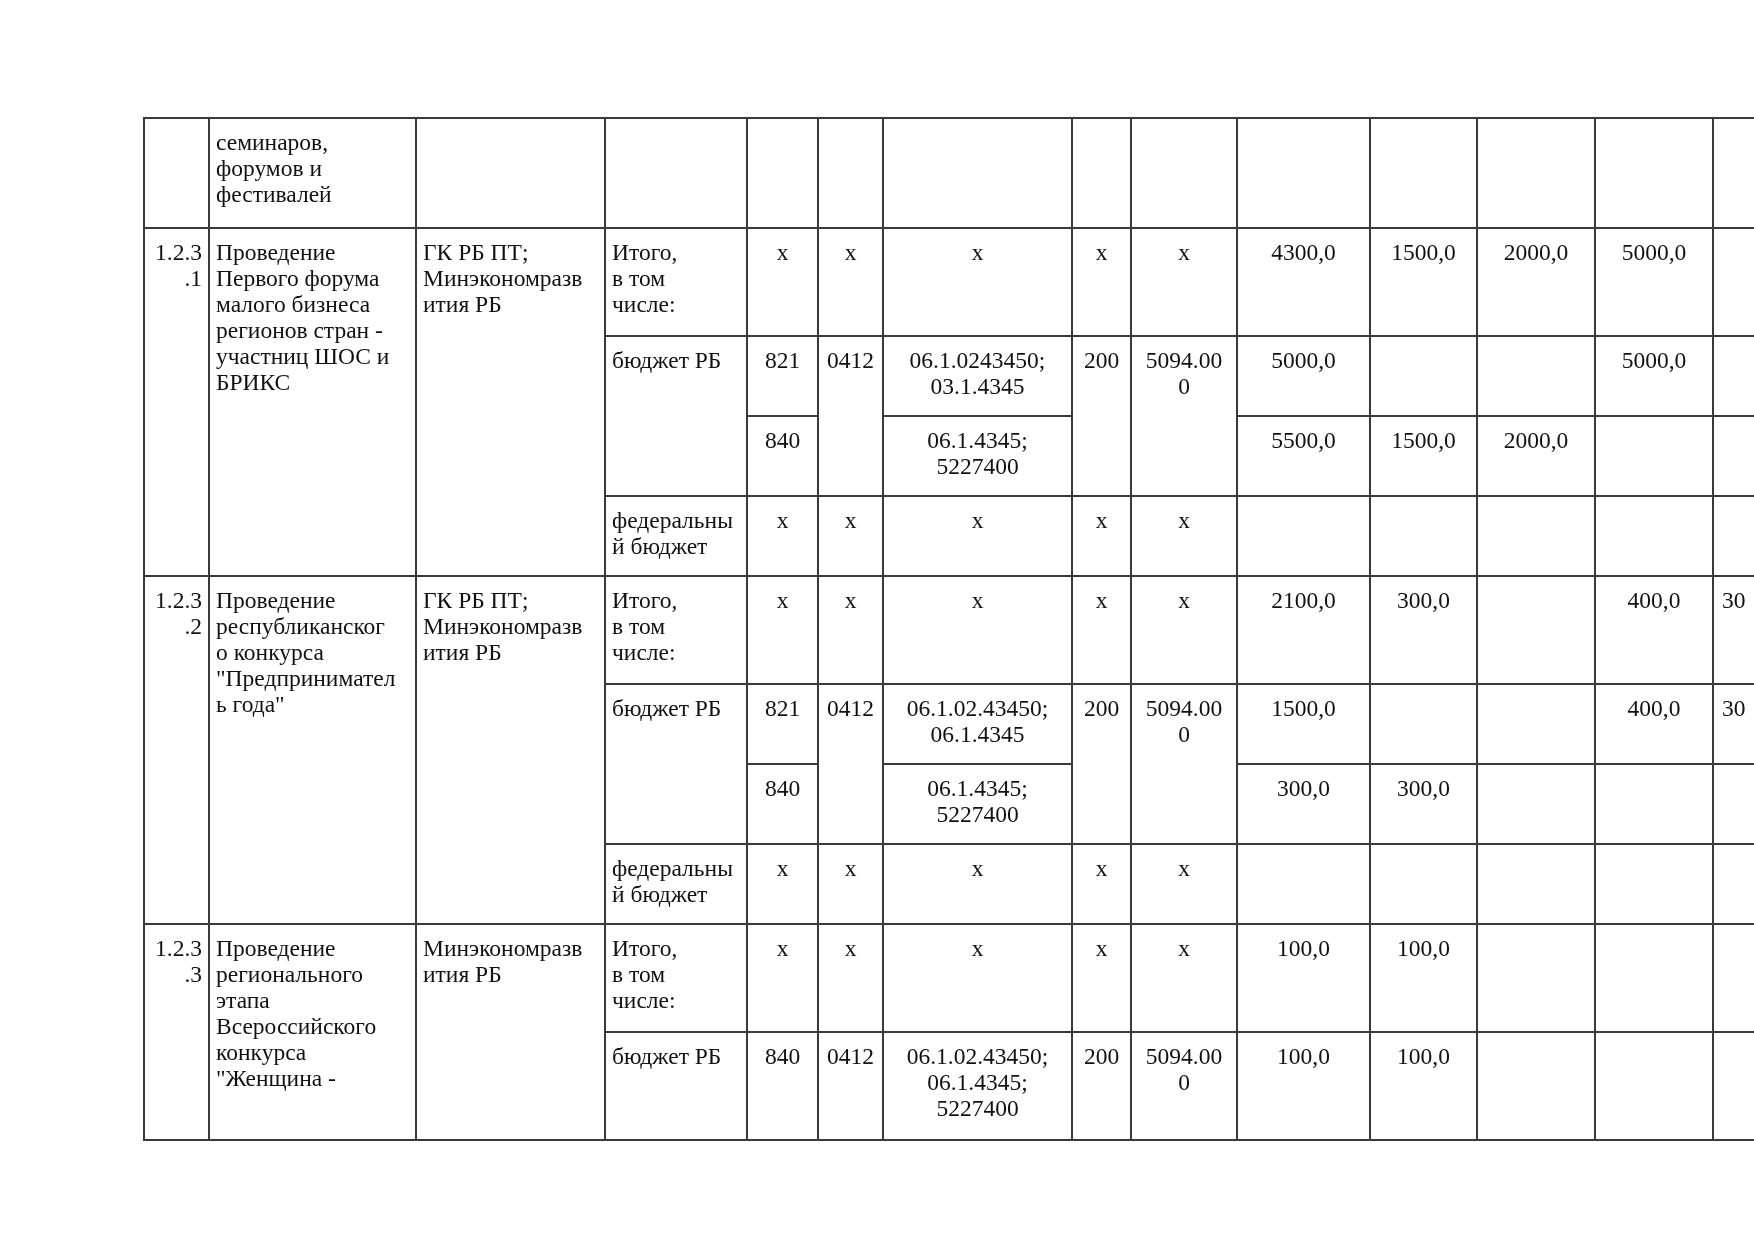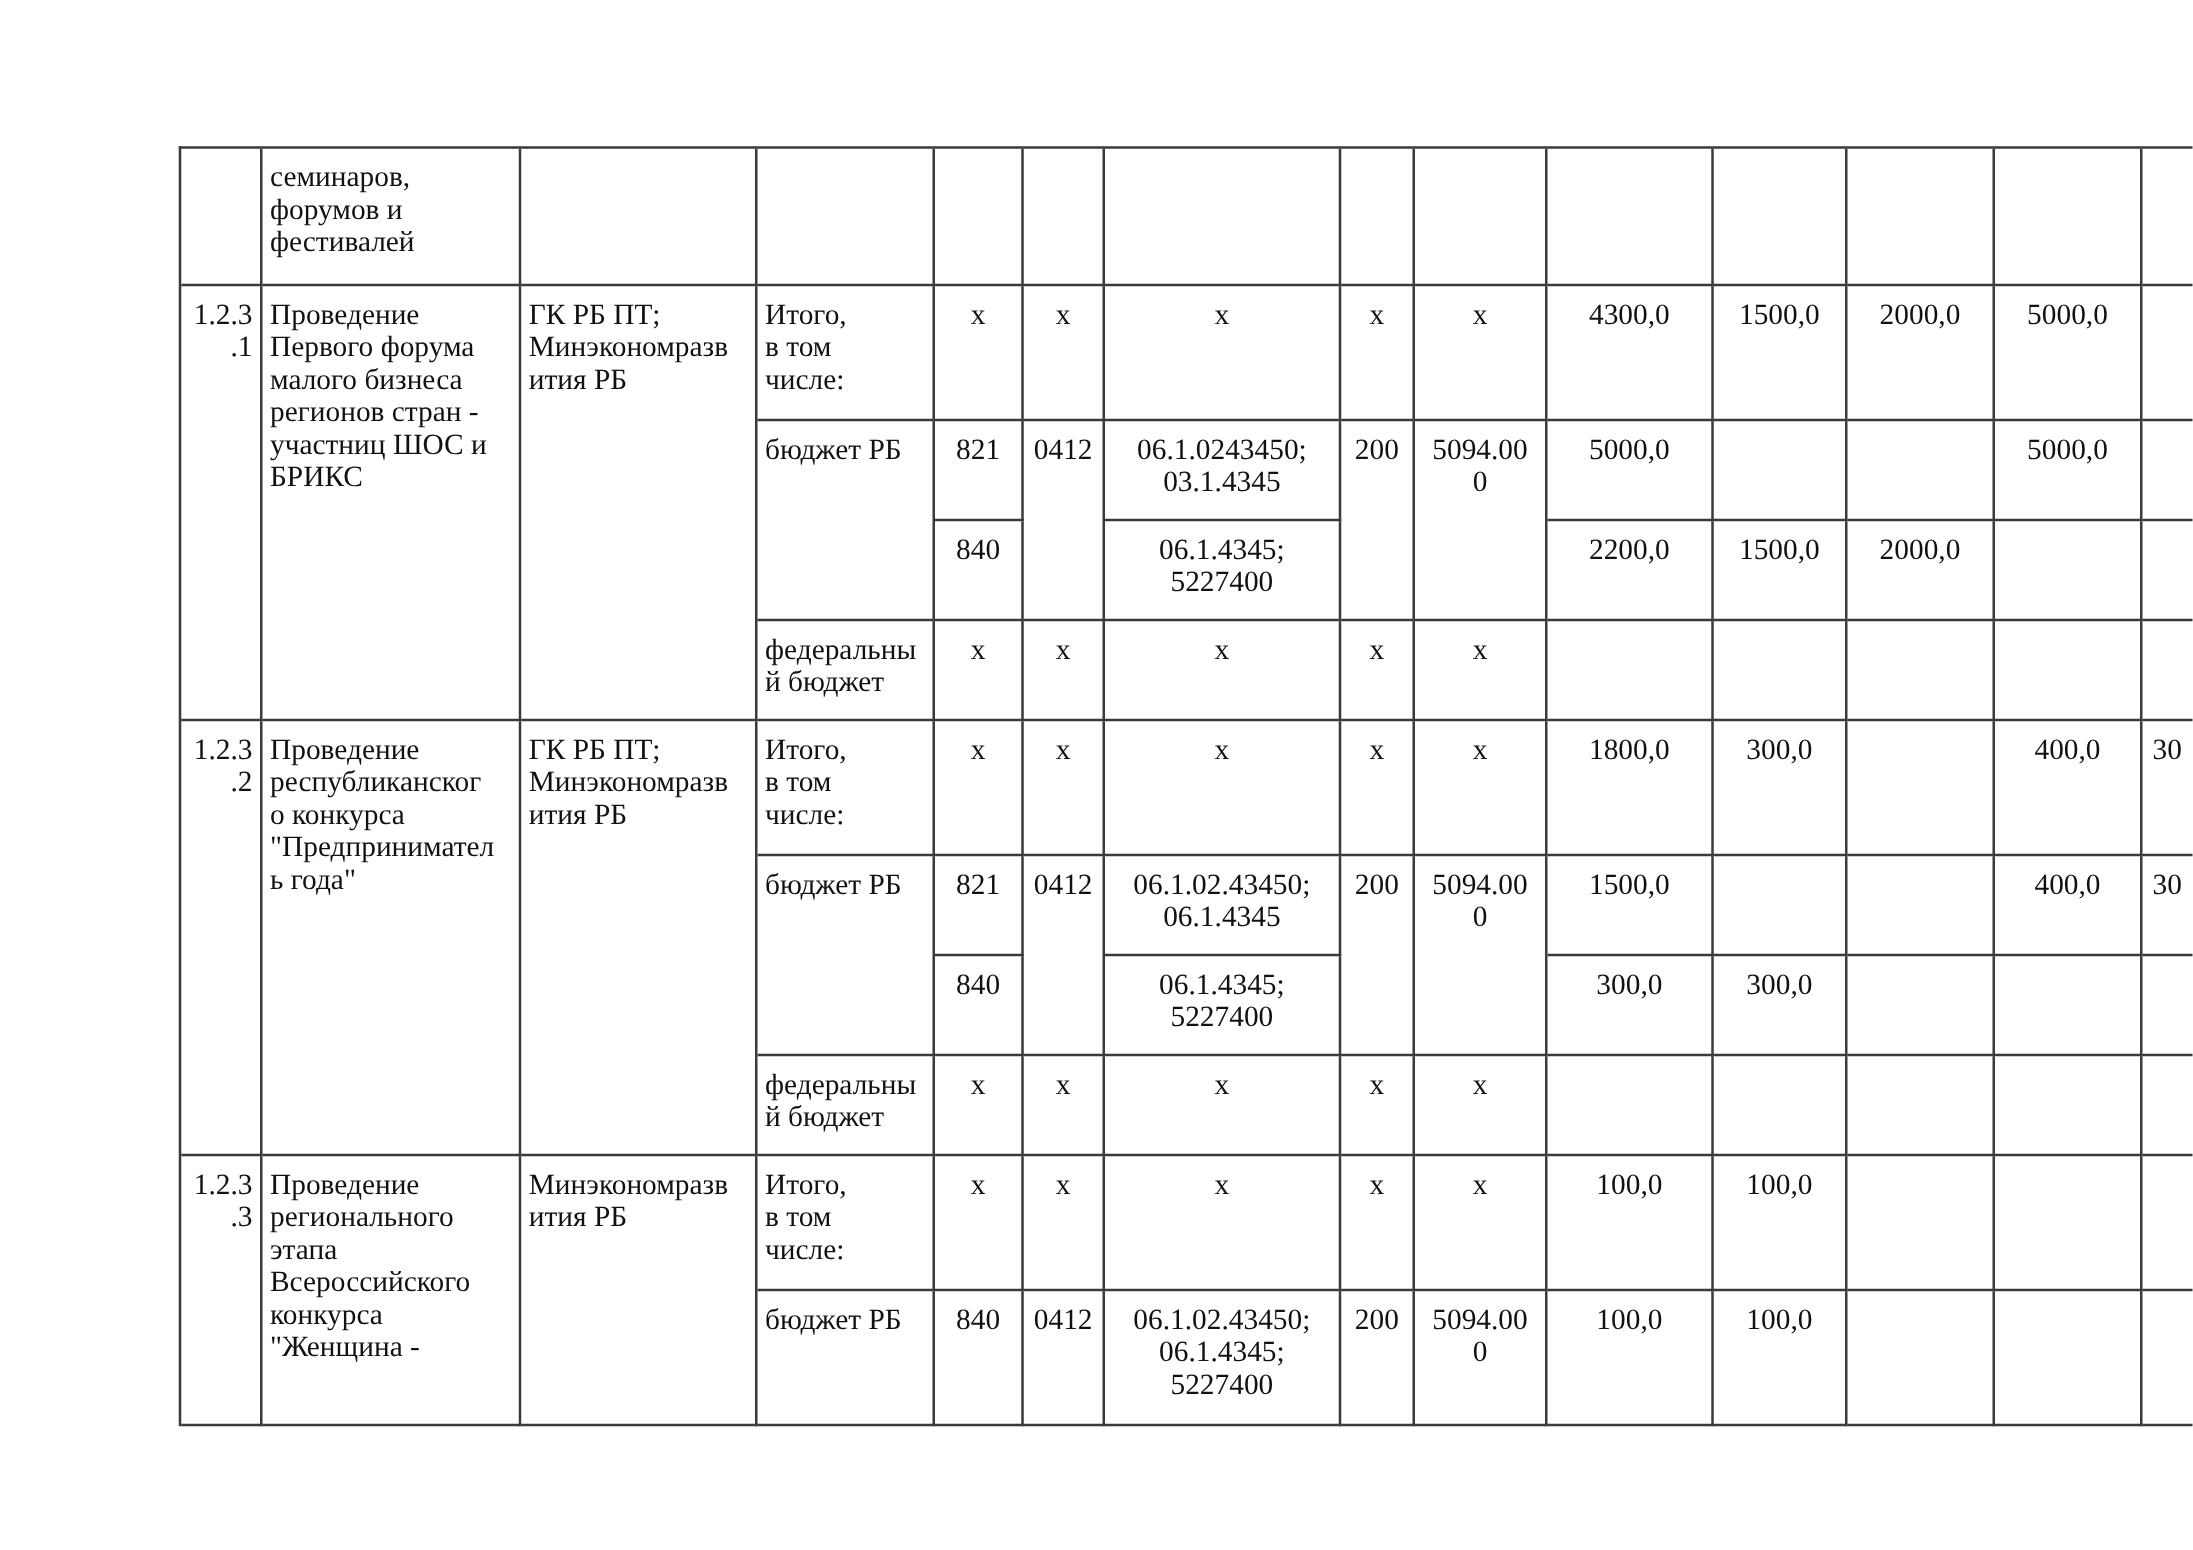--- a/index.html
+++ b/index.html
@@ -87,21 +87,21 @@
   <div class="c num" style="grid-column:9;grid-row:3 / span 2;">5094.00
 0</div>
   <div class="c num" style="grid-column:10;grid-row:3;">5000,0</div>
   <div class="c num" style="grid-column:11;grid-row:3;"></div>
   <div class="c num" style="grid-column:12;grid-row:3;"></div>
   <div class="c num" style="grid-column:13;grid-row:3;">5000,0</div>
   <div class="c num" style="grid-column:14;grid-row:3;"></div>
   <div class="c num" style="grid-column:5;grid-row:4;">840</div>
   <div class="c num" style="grid-column:7;grid-row:4;">06.1.4345;
 5227400</div>
-  <div class="c num" style="grid-column:10;grid-row:4;">2200,0</div>
+  <div class="c num" style="grid-column:10;grid-row:4;">5500,0</div>
   <div class="c num" style="grid-column:11;grid-row:4;">1500,0</div>
   <div class="c num" style="grid-column:12;grid-row:4;">2000,0</div>
   <div class="c num" style="grid-column:13;grid-row:4;"></div>
   <div class="c num" style="grid-column:14;grid-row:4;"></div>
 
   <div class="c lft" style="grid-column:4;grid-row:5;">федеральны
 й бюджет</div>
   <div class="c num" style="grid-column:5;grid-row:5;">x</div>
   <div class="c num" style="grid-column:6;grid-row:5;">x</div>
   <div class="c num" style="grid-column:7;grid-row:5;">x</div>
@@ -124,21 +124,21 @@
 Минэкономразв
 ития РБ</div>
   <div class="c lft" style="grid-column:4;grid-row:6;">Итого,
 в том
 числе:</div>
   <div class="c num" style="grid-column:5;grid-row:6;">x</div>
   <div class="c num" style="grid-column:6;grid-row:6;">x</div>
   <div class="c num" style="grid-column:7;grid-row:6;">x</div>
   <div class="c num" style="grid-column:8;grid-row:6;">x</div>
   <div class="c num" style="grid-column:9;grid-row:6;">x</div>
-  <div class="c num" style="grid-column:10;grid-row:6;">1800,0</div>
+  <div class="c num" style="grid-column:10;grid-row:6;">2100,0</div>
   <div class="c num" style="grid-column:11;grid-row:6;">300,0</div>
   <div class="c num" style="grid-column:12;grid-row:6;"></div>
   <div class="c num" style="grid-column:13;grid-row:6;">400,0</div>
   <div class="c num" style="grid-column:14;grid-row:6;text-align:left;padding-left:8px;">30</div>
   <div class="c lft" style="grid-column:4;grid-row:7 / span 2;">бюджет РБ</div>
   <div class="c num" style="grid-column:5;grid-row:7;">821</div>
   <div class="c num" style="grid-column:6;grid-row:7 / span 2;">0412</div>
   <div class="c num" style="grid-column:7;grid-row:7;">06.1.02.43450;
 06.1.4345</div>
   <div class="c num" style="grid-column:8;grid-row:7 / span 2;">200</div>

